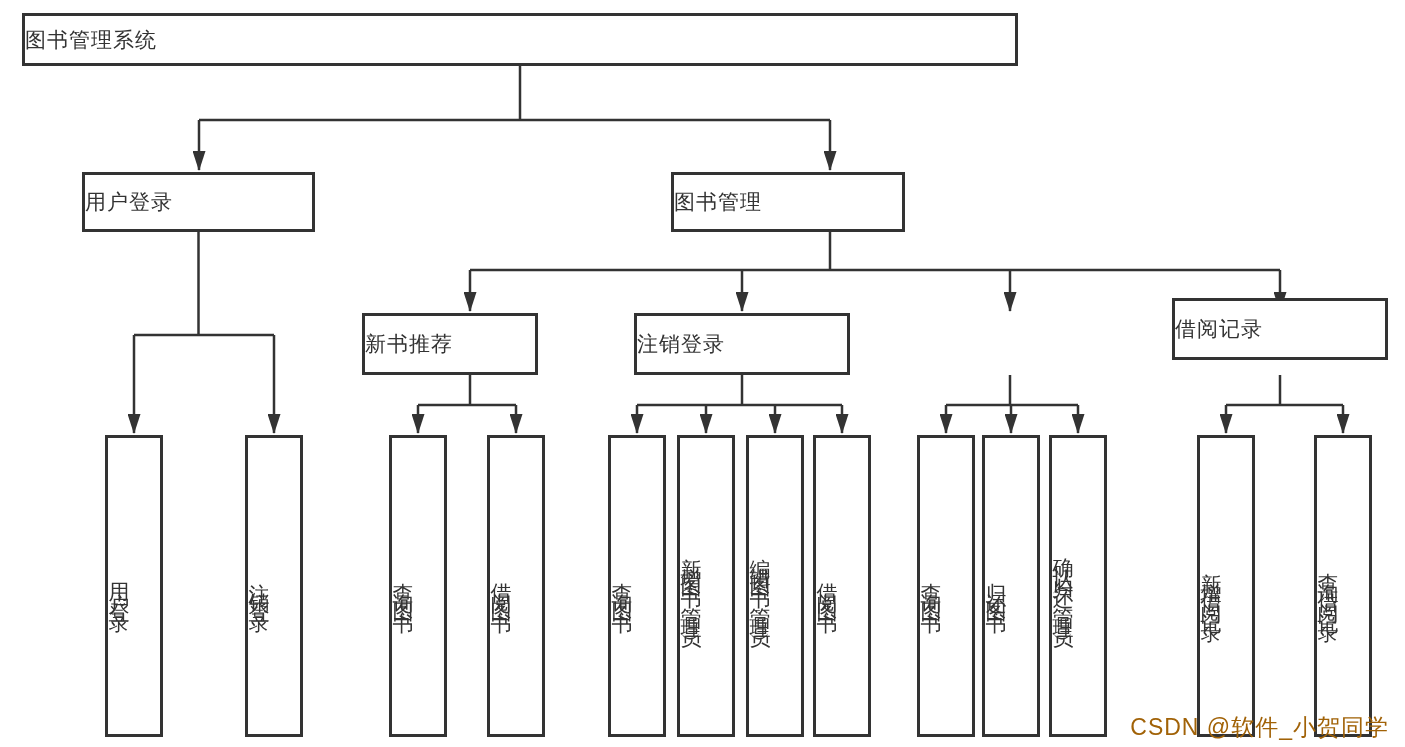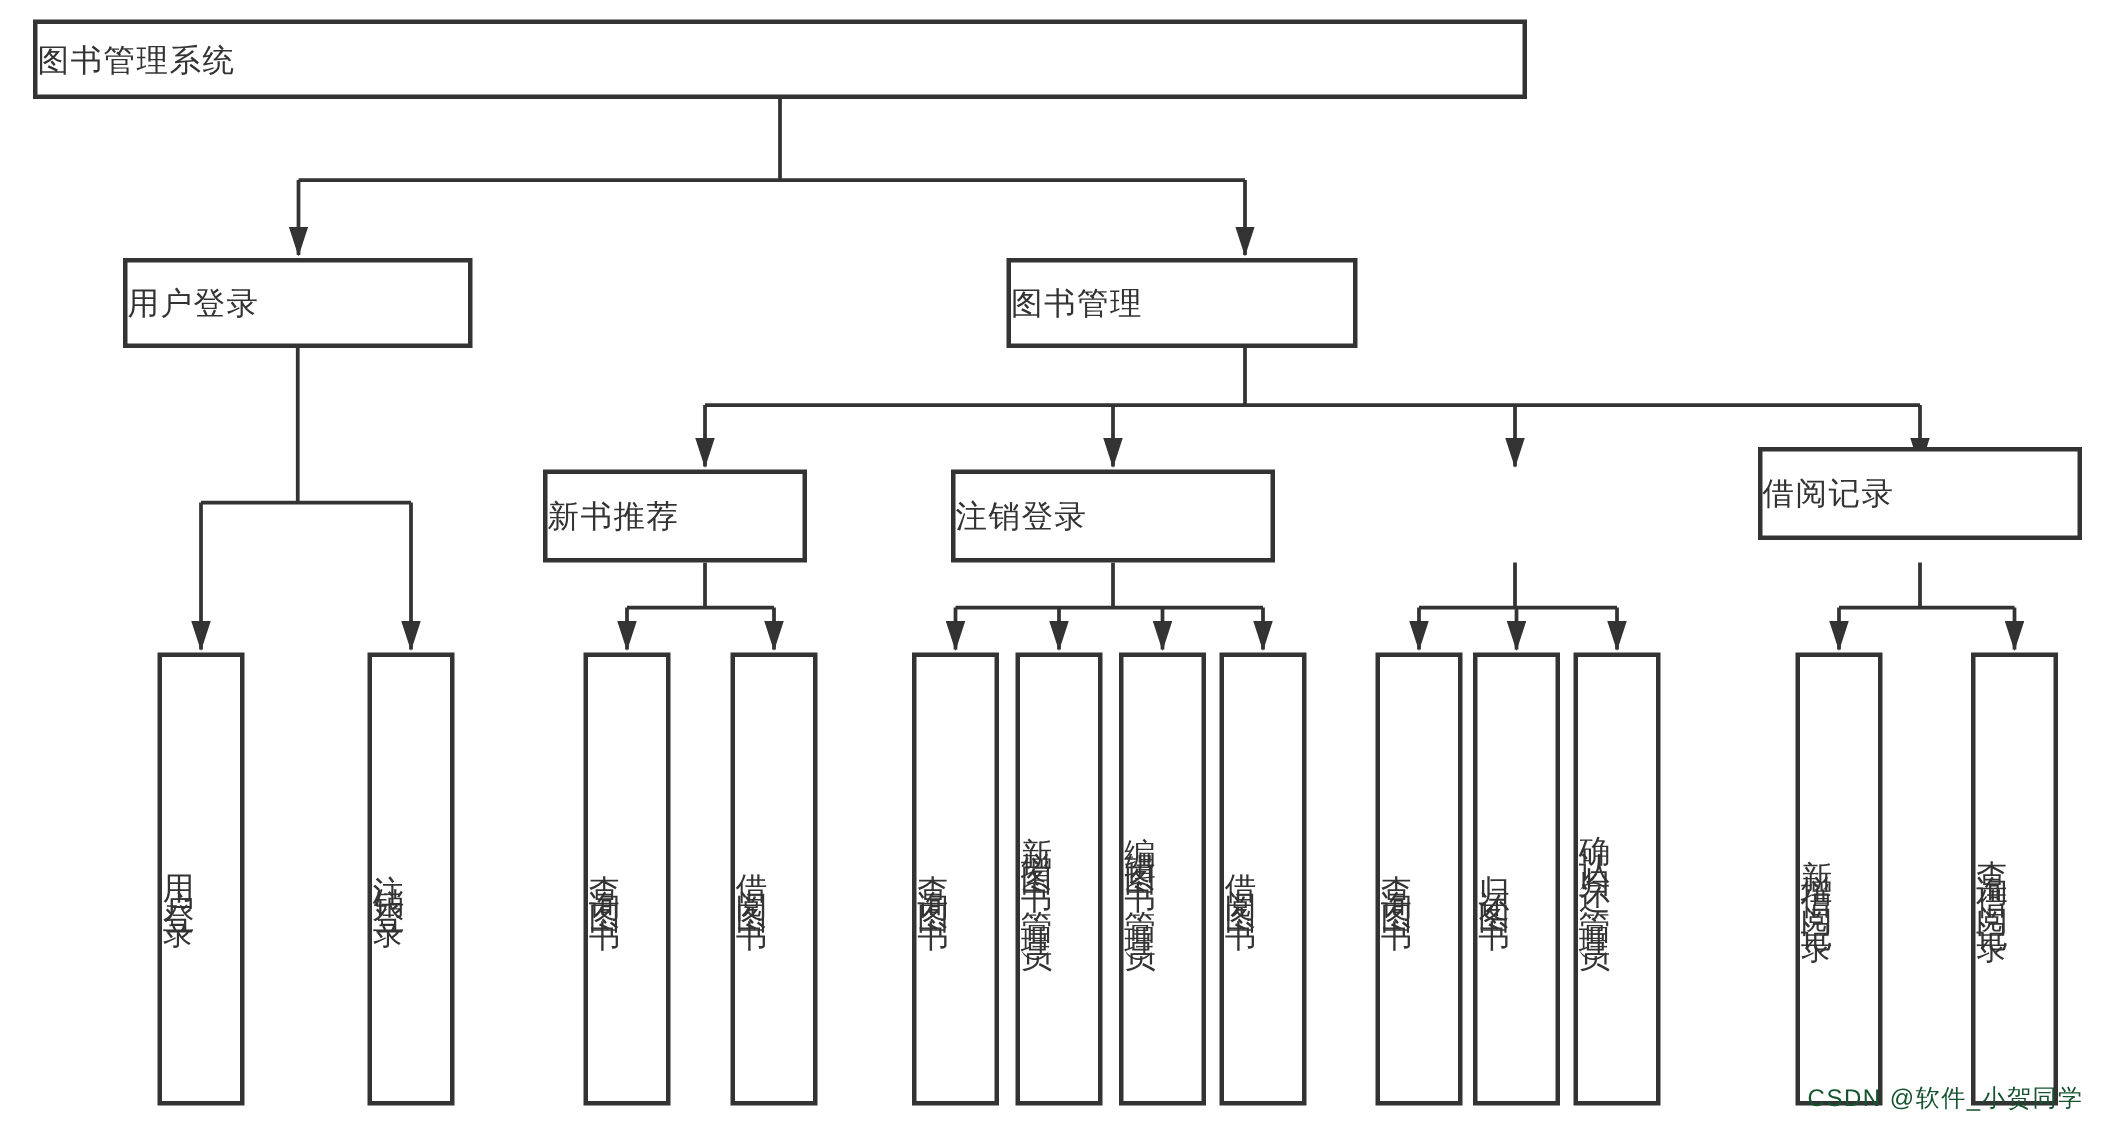--- a/index.html
+++ b/index.html
@@ -32,22 +32,22 @@
     text-orientation:mixed;
     font-size:21px;
     letter-spacing:10px;
     line-height:1;
   }
   #watermark{
     position:absolute;
     right:16px;
     bottom:4px;
     z-index:2;
-    font-size:16px;
-    color:#14532d;
+    font-size:23px;
+    color:#a16207;
     letter-spacing:1px;
     white-space:nowrap;
   }
 </style>
 </head>
 <body>
 
 <div id="stage">
 
   <svg id="connectors" width="1405" height="747" viewBox="0 0 1405 747">

